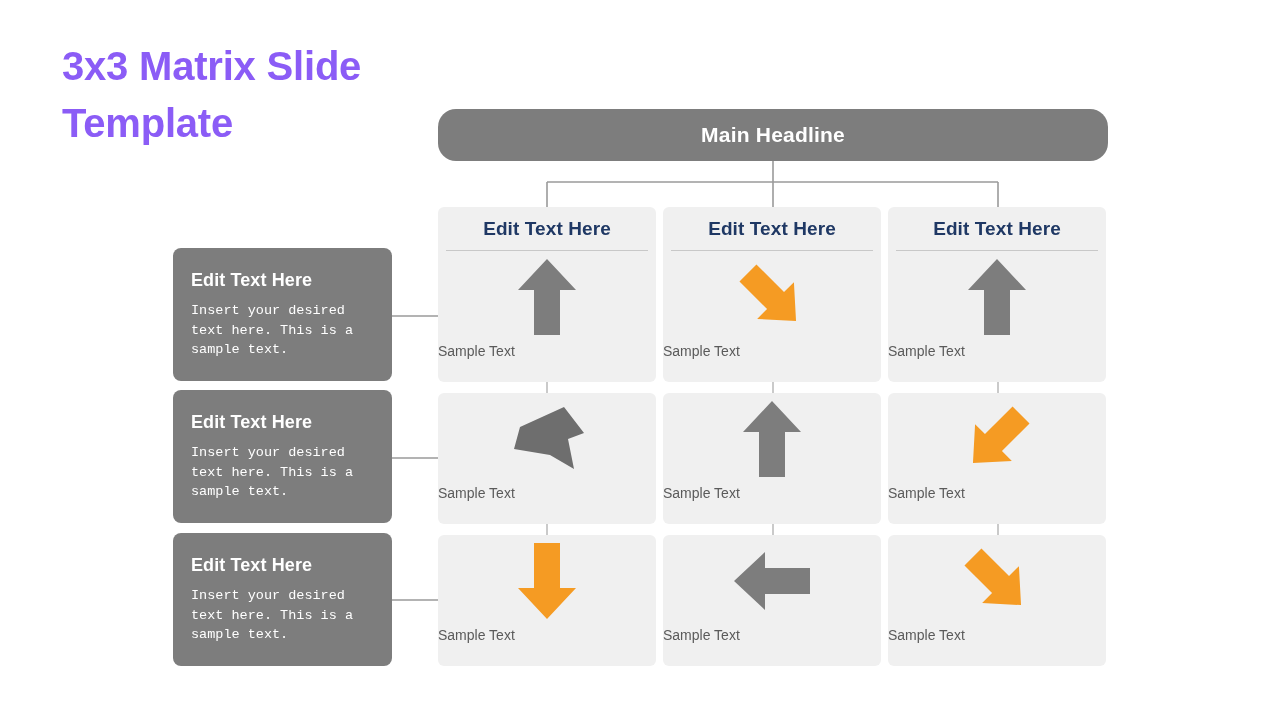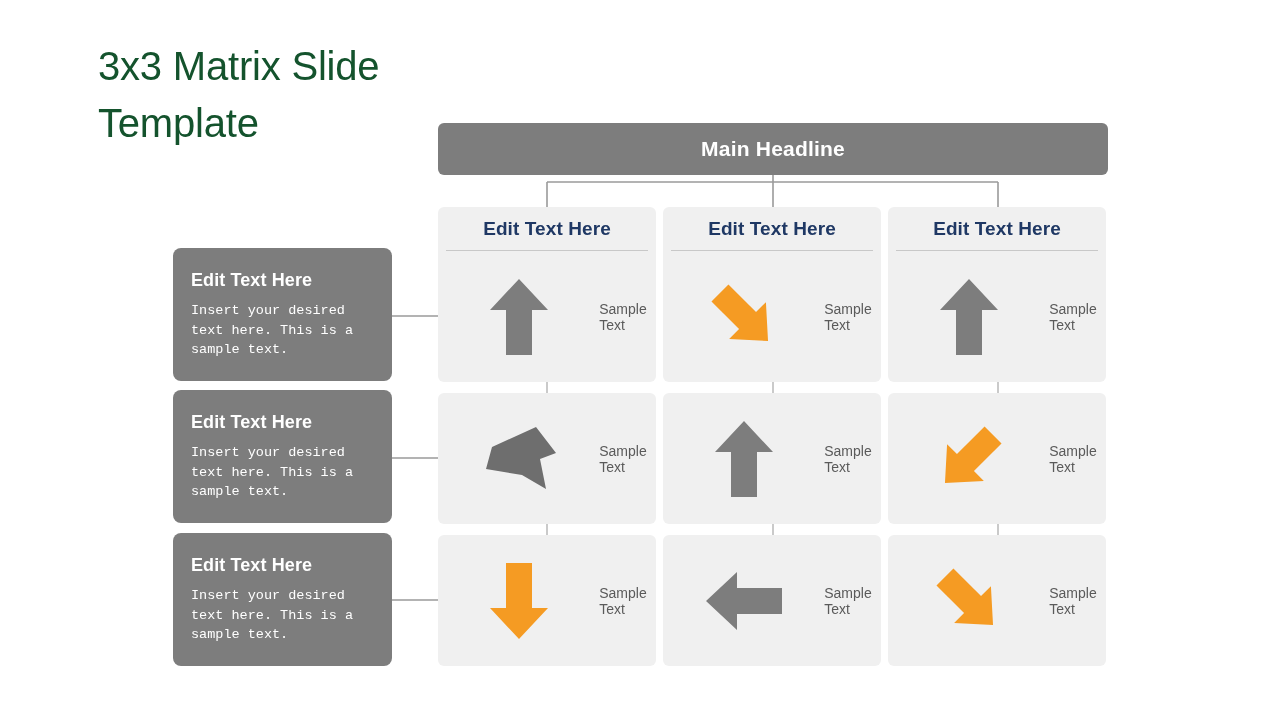--- a/index.html
+++ b/index.html
@@ -16,35 +16,34 @@
   }
 
   
   #slide-title {
     position: absolute;
     left: 62px;
     top: 38px;
     width: 380px;
     font-size: 40px;
     line-height: 1.42;
-    font-weight: 400;
-    color: #14532d;
+    font-weight: 700;
+    color: #8b5cf6;
     letter-spacing: -0.2px;
-    margin-left: 36px;
   }
 
   
   #headline-bar {
     position: absolute;
     left: 438px;
-    top: 123px;
+    top: 109px;
     width: 670px;
     height: 52px;
     background: #7d7d7d;
-    border-radius: 6px;
+    border-radius: 18px;
     display: flex;
     align-items: center;
     justify-content: center;
     color: #ffffff;
     font-size: 21px;
     font-weight: bold;
     letter-spacing: 0.2px;
   }
 
   
@@ -87,22 +86,21 @@
   .col-head.c0 { left: 438px; }
   .col-head.c1 { left: 663px; }
   .col-head.c2 { left: 888px; }
 
   
   .cell {
     position: absolute;
     width: 218px;
     background: #f0f0f0;
     display: flex;
-    flex-direction: row;
-    align-items: center;
+    flex-direction: column;
     justify-content: flex-start;
   }
   .cell.col0 { left: 438px; }
   .cell.col1 { left: 663px; }
   .cell.col2 { left: 888px; }
 
   .cell.row0 { top: 251px; height: 131px; border-radius: 0 0 6px 6px; }
   .cell.row1 { top: 393px; height: 131px; border-radius: 6px; }
   .cell.row2 { top: 535px; height: 131px; border-radius: 6px; }
 

